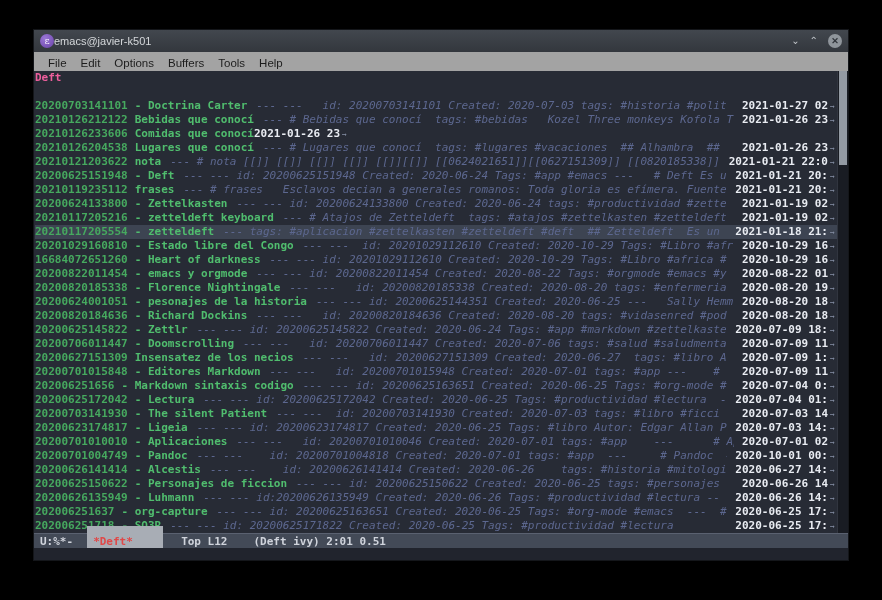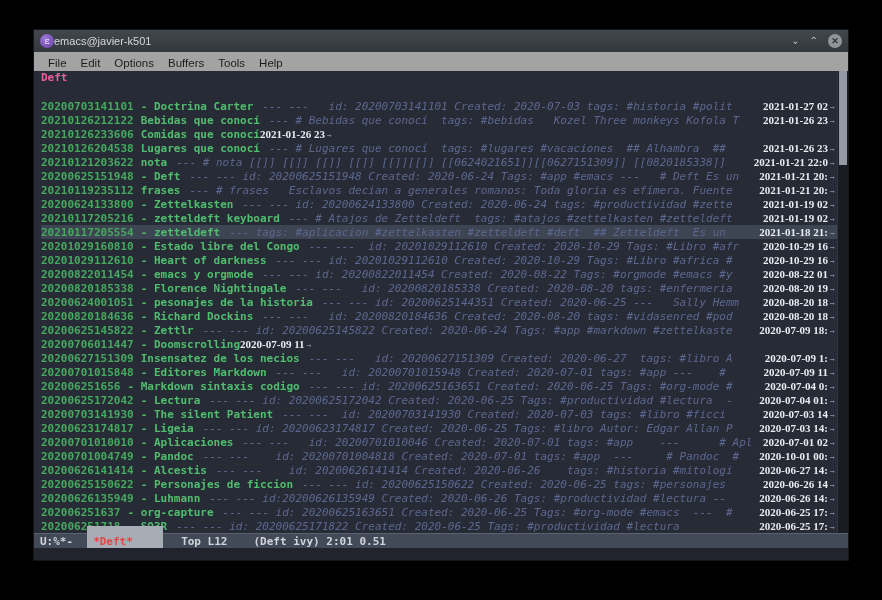--- a/index.html
+++ b/index.html
@@ -26,34 +26,34 @@
                font-weight:bold; }
 
   
   .menubar { height:19px; flex:none; background:#a3a3a3; display:flex;
              align-items:flex-end; padding-left:8px; gap:2px;
              font-family:"Liberation Sans", sans-serif; }
   .menu-item { color:#1d1d1d; font-size:11.5px; padding:2px 6px; }
 
   
   .content { flex:none; height:462px; display:flex; overflow:hidden; }
-  .textarea { flex:1; overflow:hidden; padding-left:7px; font-size:11px;
+  .textarea { flex:1; overflow:hidden; padding-left:1px; font-size:11px;
               line-height:14px; font-weight:bold; }
   .filter-line { height:14px; color:#ee5f9d; white-space:pre; }
   .blank-line { height:14px; }
   .note-list { height:434px; overflow:hidden; }
 
   .note-row { display:flex; height:14px; white-space:pre; align-items:baseline;
               line-height:14px; }
   .note-row.selected { background:#3d4452; }
   .note-id    { flex:none; color:#46a95f; }
   .note-title { flex:none; color:#50bd6e; margin-left:7px; }
   .note-summary { flex:1 1 0; overflow:hidden; color:#5c678f; font-style:italic;
                   font-weight:normal; margin:0 8px 0 9px; }
-  .note-date  { flex:none; color:#e9ecf2;font-family:Liberation Serif, serif; }
+  .note-date  { flex:none; color:#e9ecf2; }
   .trunc-arrow { flex:none; width:9px; color:#8892a8; font-size:8px;
                  font-weight:normal; text-align:center; }
 
   
   .scrollbar { flex:none; width:11px; background:#191c23; position:relative;
                border-left:1px solid #31353f; }
   .scroll-thumb { position:absolute; left:1px; right:1px; top:0; height:94px;
                   background:#939aa3; }
 
   
@@ -168,21 +168,21 @@
     <span class="trunc-arrow">→</span>
   </div>
           <div class="note-row">
     <span class="note-id">20201029160810</span>
     <span class="note-title">- Estado libre del Congo</span>
     <span class="note-summary">--- ---  id: 20201029112610 Created: 2020-10-29 Tags: #Libro #afr</span>
     <span class="note-date">2020-10-29 16</span>
     <span class="trunc-arrow">→</span>
   </div>
           <div class="note-row">
-    <span class="note-id">20201029112610</span>
+    <span class="note-id">16684072651260</span>
     <span class="note-title">- Heart of darkness</span>
     <span class="note-summary">--- --- id: 20201029112610 Created: 2020-10-29 Tags: #Libro #africa #</span>
     <span class="note-date">2020-10-29 16</span>
     <span class="trunc-arrow">→</span>
   </div>
           <div class="note-row">
     <span class="note-id">20200822011454</span>
     <span class="note-title">- emacs y orgmode</span>
     <span class="note-summary">--- --- id: 20200822011454 Created: 2020-08-22 Tags: #orgmode #emacs #y</span>
     <span class="note-date">2020-08-22 01</span>
@@ -212,20 +212,21 @@
           <div class="note-row">
     <span class="note-id">20200625145822</span>
     <span class="note-title">- Zettlr</span>
     <span class="note-summary">--- --- id: 20200625145822 Created: 2020-06-24 Tags: #app #markdown #zettelkaste</span>
     <span class="note-date">2020-07-09 18:</span>
     <span class="trunc-arrow">→</span>
   </div>
           <div class="note-row">
     <span class="note-id">20200706011447</span>
     <span class="note-title">- Doomscrolling</span>
+    <span class="note-summary">--- ---   id: 20200706011447 Created: 2020-07-06 tags: #salud #saludmenta</span>
     <span class="note-date">2020-07-09 11</span>
     <span class="trunc-arrow">→</span>
   </div>
           <div class="note-row">
     <span class="note-id">20200627151309</span>
     <span class="note-title">Insensatez de los necios</span>
     <span class="note-summary">--- ---   id: 20200627151309 Created: 2020-06-27  tags: #libro A</span>
     <span class="note-date">2020-07-09 1:</span>
     <span class="trunc-arrow">→</span>
   </div>

